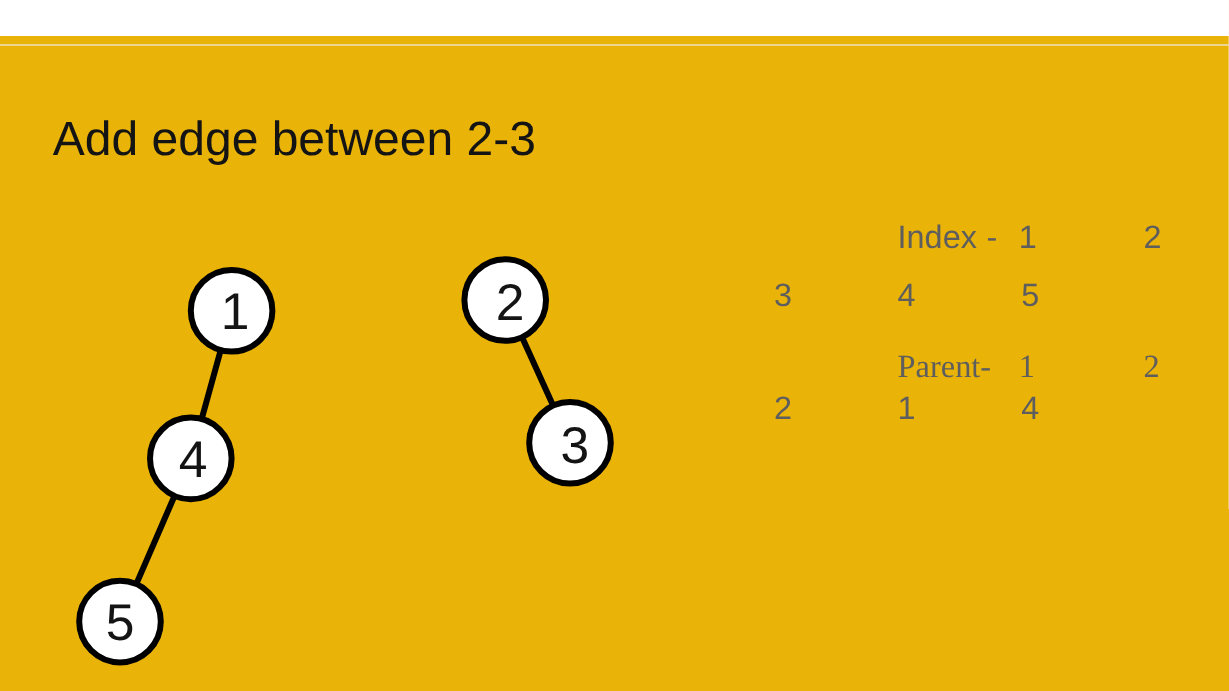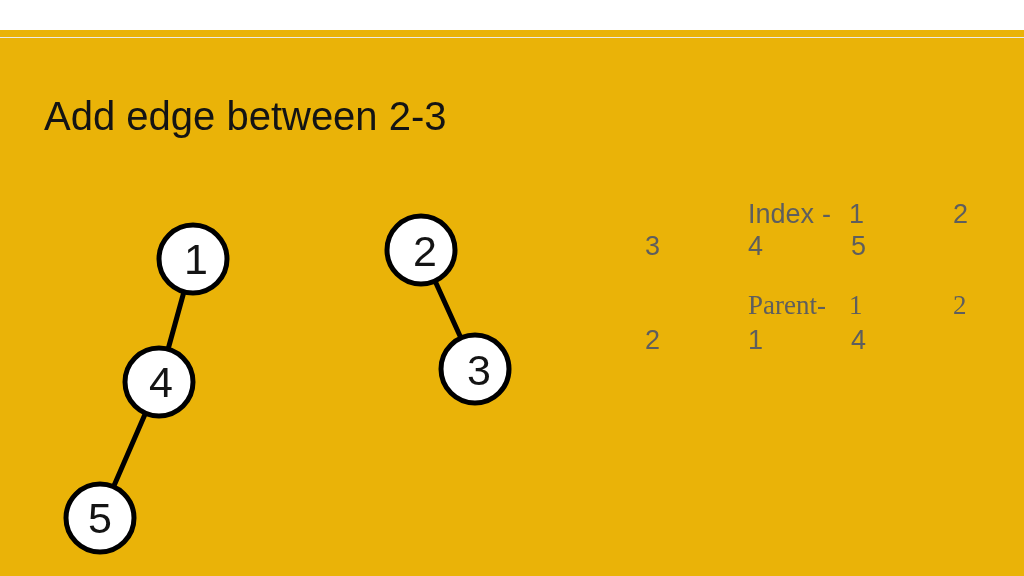--- a/index.html
+++ b/index.html
@@ -37,21 +37,21 @@
     fill: #141414;
   }
   .cell {
     position: absolute;
     font-size: 27px;
     line-height: 30px;
     color: #5e5e5e;
     white-space: nowrap;
   }
   
-  .r-i1 { top: 169px; }
+  .r-i1 { top: 153px; }
   .r-i2 { top: 201px; }
   .r-p1 { top: 260px; font-family: Liberation Serif, serif; }
   .r-p2 { top: 295px; }
   
   .cA { left: 645px; }
   .cB { left: 748px; }
   .cDash { left: 822px; }
   .cC { left: 849px; }
   .cD { left: 953px; }
   .cC2 { left: 851px; }

